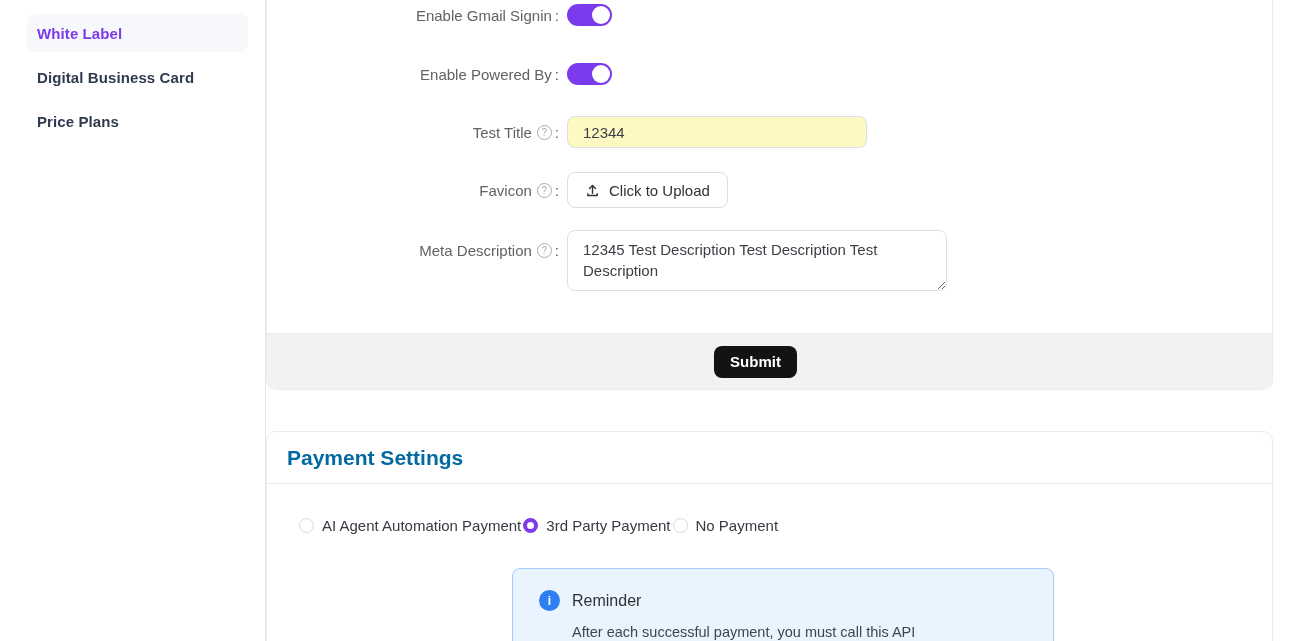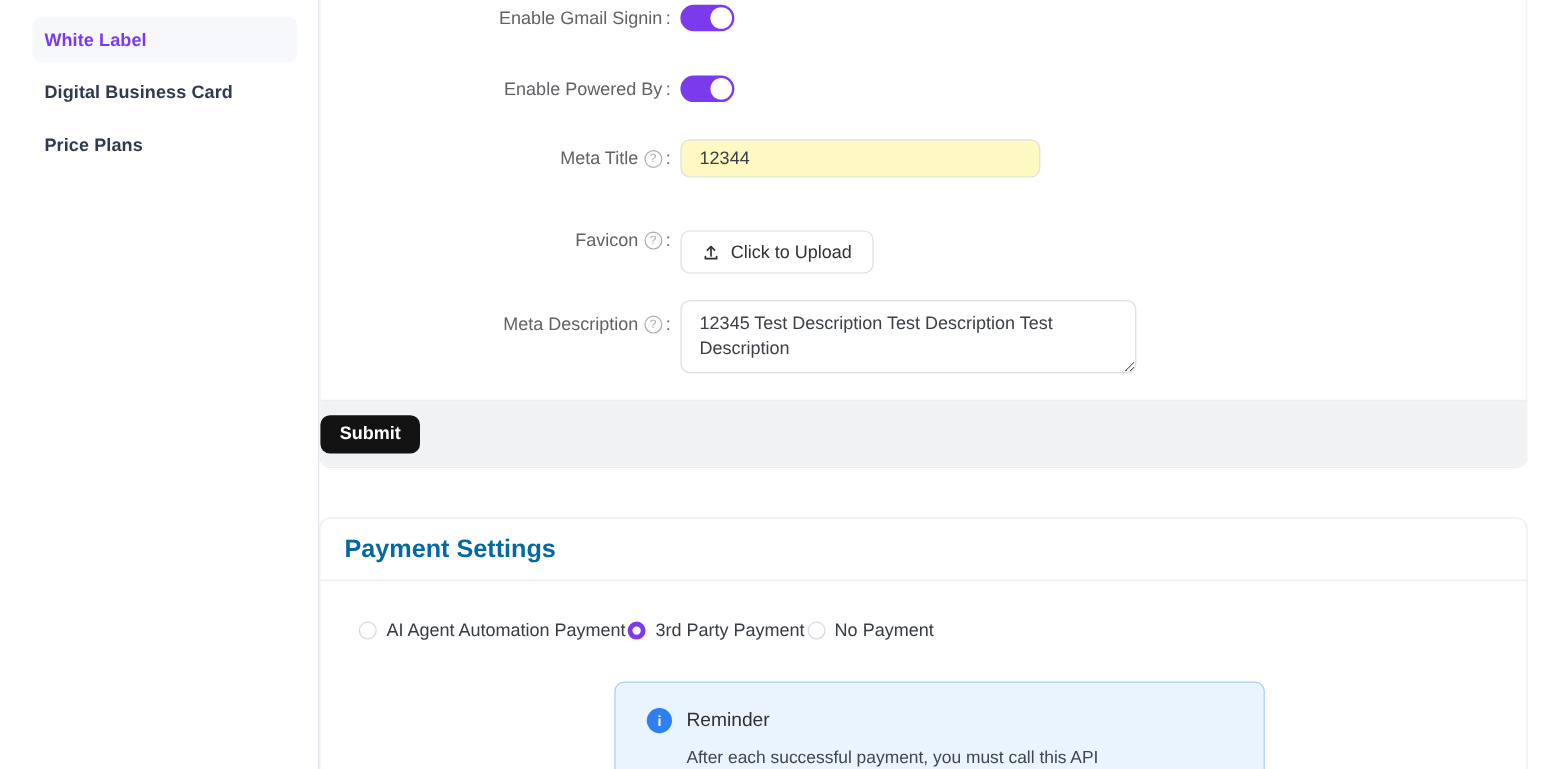--- a/index.html
+++ b/index.html
@@ -68,31 +68,30 @@
     width: 300px; height: 32px; border: 1px solid #dcdee3; border-radius: 8px;
     padding: 0 15px; font-size: 15px; color: #3c4046; outline: none;
     font-family: "Liberation Sans", sans-serif; background: #fef9c3;
   }
   .upload-btn {
     height: 36px; padding: 0 17px;
     display: inline-flex; align-items: center; gap: 9px;
     border: 1px solid #dcdee3; border-radius: 8px; background: #fff;
     font-size: 15px; color: #303133; cursor: pointer;
     font-family: "Liberation Sans", sans-serif;
-    margin-top: 20px;
   }
   .textarea {
     width: 380px; height: 61px; border: 1px solid #dcdee3; border-radius: 8px;
     padding: 8px 15px; font-size: 15px; color: #3c4046; outline: none;
     font-family: "Liberation Sans", sans-serif; resize: both; line-height: 1.4;
   }
   .card1-footer {
     height: 56px; background: var(--footer-bg, #f1f2f4);
     border-top: 1px solid #e8e9eb; border-radius: 0 0 10px 10px;
-    display: flex; justify-content: flex-start; align-items: center;
+    display: flex; justify-content: center; align-items: center;
     padding-right: 28px;
   }
   .submit-btn {
     min-width: 83px; height: 32px; padding: 0 16px;
     background: var(--submit-bg, #131313); color: #fff;
     border: none; border-radius: 8px;
     font-size: 15px; font-weight: 700; cursor: pointer;
     font-family: "Liberation Sans", sans-serif;
   }
 
@@ -175,21 +174,21 @@
           </div>
           <div class="form-control">
             <div class="switch on" role="switch">
               <div class="knob"></div>
             </div>
           </div>
         </div>
 
         <div class="form-row" style="margin-bottom:24px">
           <div class="form-label">
-            <span>Meta Title</span>
+            <span>Test Title</span>
             <span class="help-icon">?</span>
           </div>
           <div class="form-control">
             <input class="text-input" type="text" value="12344" style="">
           </div>
         </div>
 
         <div class="form-row" style="margin-bottom:22px">
           <div class="form-label">
             <span>Favicon</span>

